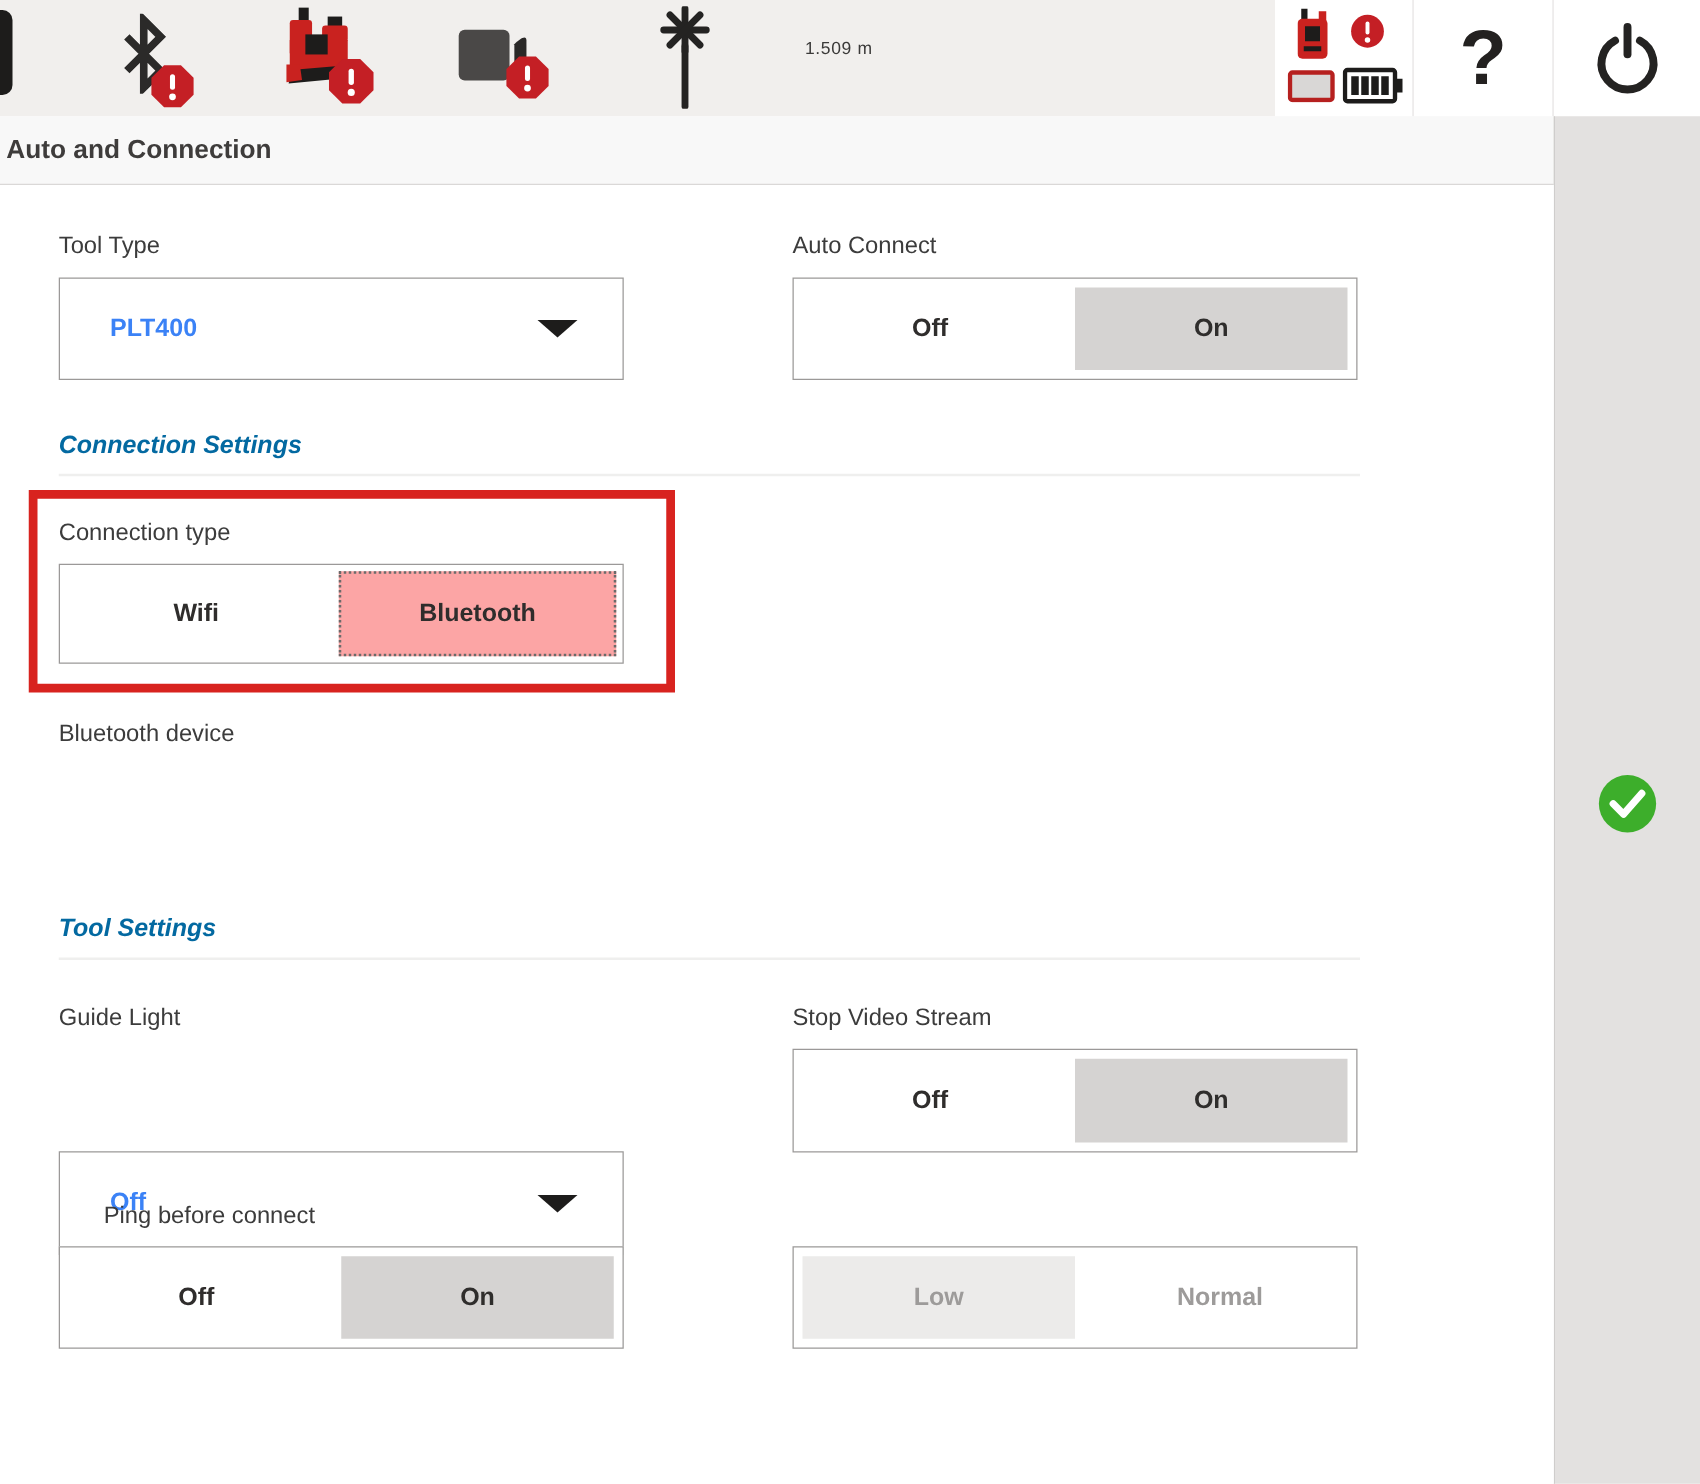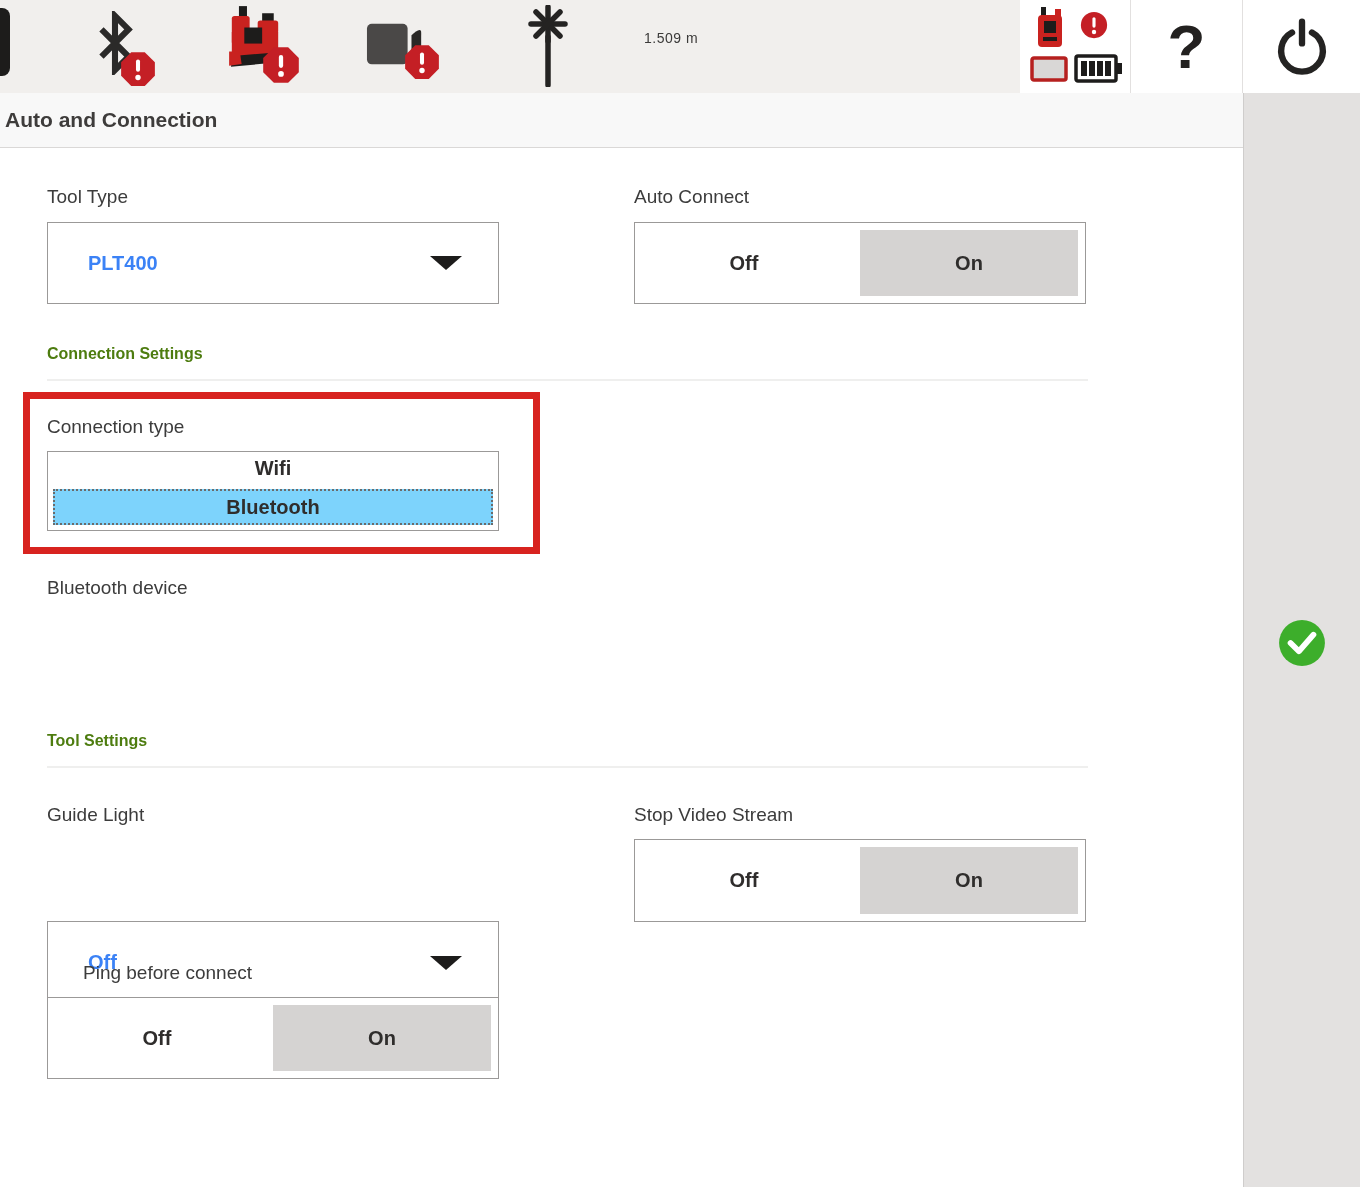--- a/index.html
+++ b/index.html
@@ -28,35 +28,35 @@
   
   .sidebar { position:absolute; left:1243px; top:93px; width:117px; height:1094px; background:#e3e1e0;
              border-left:1px solid #cfcdcc; }
   .green-check { position:absolute; left:33px; top:525px; width:50px; height:50px; }
 
   
   .content { position:absolute; left:0; top:148px; width:1243px; height:1039px; background:#fff; }
   .abs { position:absolute; }
   .field-label { font-size:19px; color:#3c3c3c; }
   .field-label.disabled { color:#a5a3a2; }
-  .section-heading { font-size:16px; font-weight:bold; color:#4d7c0f; }
+  .section-heading { font-size:20px; font-weight:bold; color:#0369a1;font-style:italic; }
   .rule { height:2px; background:#efefee; }
 
   .dropdown { border:1px solid #9b9998; background:#fff; display:flex; align-items:center;
               position:relative; padding-left:40px; cursor:pointer; }
   .dropdown .dd-value { font-size:20px; font-weight:bold; color:#3b82f6; }
   .caret { position:absolute; right:36px; width:0; height:0;
            border-left:16px solid transparent; border-right:16px solid transparent;
            border-top:14px solid #1d1c1b; }
 
   .toggle { border:1px solid #9b9998; background:#fff; display:flex; }
   .toggle .seg { flex:1; display:flex; align-items:center; justify-content:center;
                  font-size:20px; font-weight:bold; color:#2f2d2c; cursor:pointer; }
   .toggle .seg.sel { background:#d5d3d2; margin:7px; }
-  .toggle .seg.sel-focus { background:#7dd3fc; margin:5px; border:2px dotted #6b6b6b; }
+  .toggle .seg.sel-focus { background:#fca5a5; margin:5px; border:2px dotted #6b6b6b; }
   .toggle.disabled .seg { color:#9d9b9a; cursor:default; }
   .toggle.disabled .seg.sel { background:#ecebea; margin:7px; }
 
   .combo { border:1px solid #9b9998; background:#fff; display:flex; }
   .combo .dd-part { flex:1; position:relative; display:flex; align-items:center; padding-left:40px; cursor:pointer; }
   .combo .dd-part .caret { right:26px; }
   .refresh-btn { width:85px; background:#d5d3d2; border-left:1px solid #9b9998;
                  display:flex; align-items:center; justify-content:center; cursor:pointer; }
 
   .annotation-box { border:7px solid #d8231f; background:transparent; }
@@ -186,21 +186,21 @@
     <div class="abs toggle" style="left:634px; top:74px; width:452px; height:82px;">
       <div class="seg">Off</div>
       <div class="seg sel">On</div>
     </div>
 
     <div class="abs section-heading" style="left:47px; top:197px;">Connection Settings</div>
     <div class="abs rule" style="left:47px; top:231px; width:1041px;"></div>
 
     <div class="abs annotation-box" style="left:23px; top:244px; width:517px; height:162px;padding-left:44px;">
       <div class="abs field-label" style="left:17px; top:17px;">Connection type</div>
-      <div class="abs toggle" style="left:17px; top:52px; width:452px; height:80px;flex-direction:column;">
+      <div class="abs toggle" style="left:17px; top:52px; width:452px; height:80px;">
         <div class="seg">Wifi</div>
         <div class="seg sel-focus">Bluetooth</div>
       </div>
     </div>
 
     <div class="abs field-label" style="left:47px; top:429px;">Bluetooth device</div>
 
     <div class="abs section-heading" style="left:47px; top:584px;">Tool Settings</div>
     <div class="abs rule" style="left:47px; top:618px; width:1041px;"></div>
 
@@ -215,15 +215,19 @@
       <div class="seg">Off</div>
       <div class="seg sel">On</div>
     </div>
 
     <div class="abs field-label" style="left:47px; top:814px;padding-left:36px;">Ping before connect</div>
     <div class="abs toggle" style="left:47px; top:849px; width:452px; height:82px;">
       <div class="seg">Off</div>
       <div class="seg sel">On</div>
     </div>
 
+    <div class="abs toggle disabled" style="left:634px; top:849px; width:452px; height:82px;">
+      <div class="seg sel">Low</div>
+      <div class="seg">Normal</div>
+    </div>
 
   </div>
 </div>
 
 </body></html>

